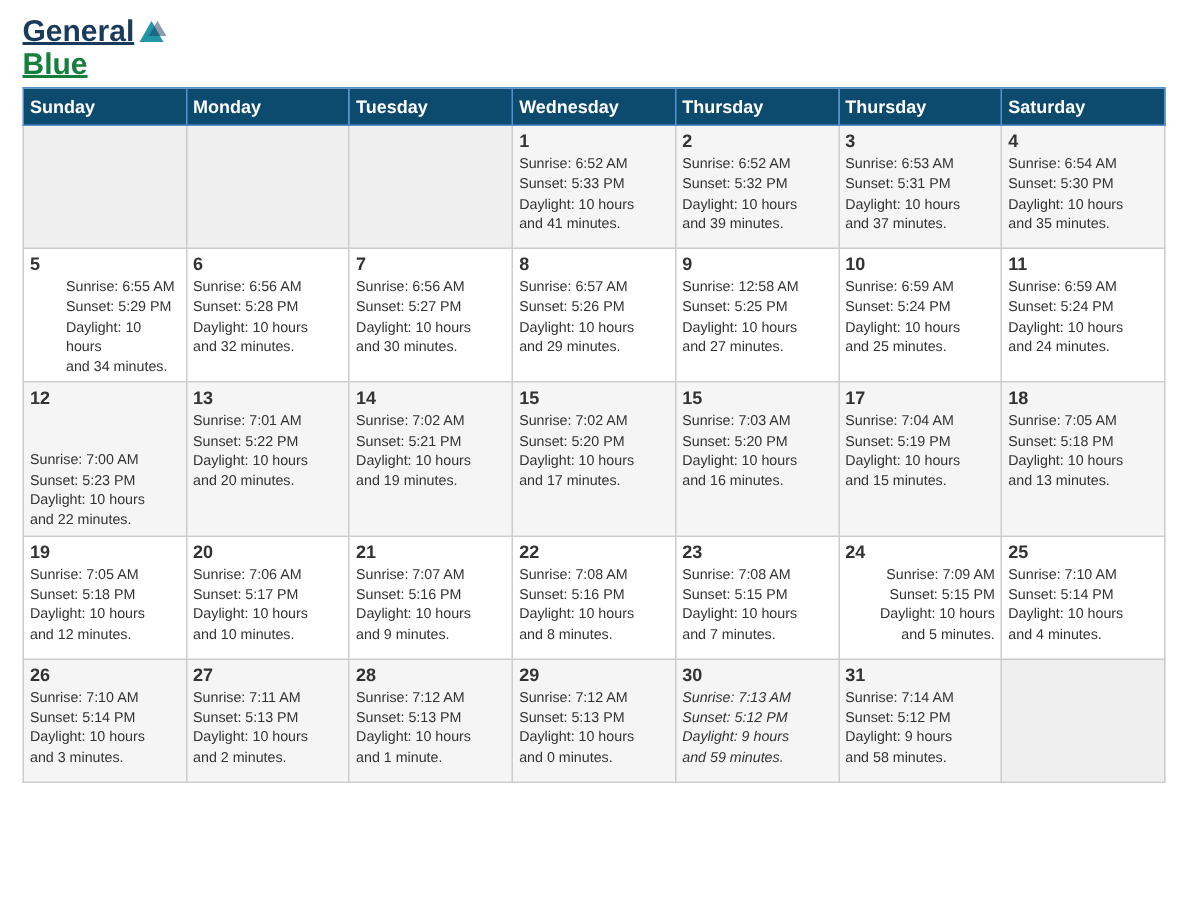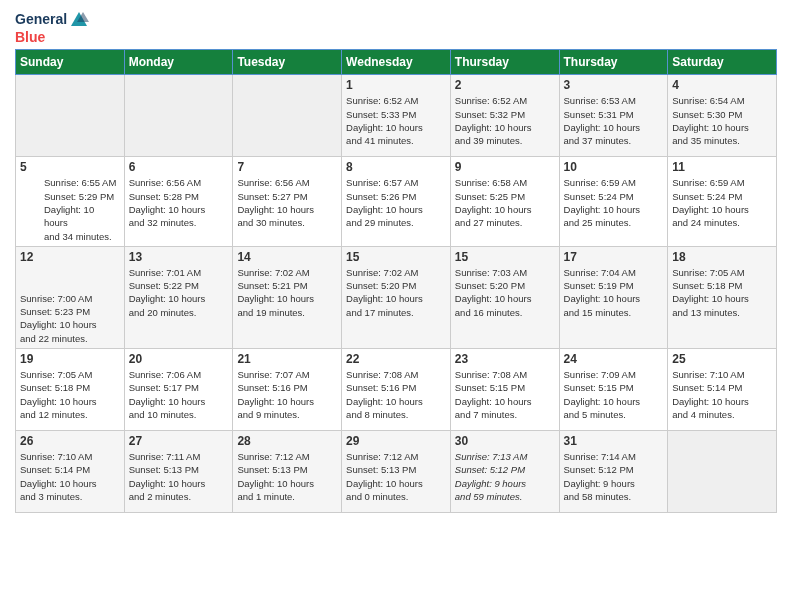--- a/index.html
+++ b/index.html
@@ -14,24 +14,25 @@
       display: flex;
       justify-content: space-between;
       align-items: flex-start;
       margin-bottom: 4px;
     }
     .logo {
       display: flex;
       align-items: center;
     }
     .logo-text {
-      font-size: 14px;
+      font-size: 20px;
       font-weight: bold;
       color: #1a3a5c;
       line-height: 1.1;
+      text-decoration: underline;
     }
     .logo-icon {
       width: 20px;
       height: 20px;
       margin-left: 2px;
     }
     .title-block {
       text-align: right;
     }
     .month-title {
@@ -43,21 +44,21 @@
       font-size: 14px;
       color: #333;
       margin-top: 2px;
     }
     table {
       width: 100%;
       border-collapse: collapse;
       table-layout: fixed;
     }
     th {
-      background: #15803d;
+      background: #0c4a6e;
       color: #fff;
       font-size: 12px;
       font-weight: bold;
       padding: 5px 4px;
       text-align: left;
       border: 1px solid #5591d0;
     }
     td {
       border: 1px solid #ccc;
       vertical-align: top;
@@ -106,21 +107,21 @@
 
 <div class="header">
   <div class="logo">
     <div>
       <div class="logo-text">
         General<svg class="logo-icon" viewBox="0 0 20 20" style="display:inline-block;vertical-align:middle;margin-left:2px;">
             <polygon points="10,2 18,16 2,16" fill="#2196a8"></polygon>
             <polygon points="14,2 20,12 8,12" fill="#1a3a5c" opacity="0.5"></polygon>
           </svg>
       </div>
-      <div class="logo-text" style="color:#ef4444;">Blue</div>
+      <div class="logo-text" style="color:#15803d;">Blue</div>
     </div>
   </div>
   <div class="title-block">
     <div class="month-title"></div>
     <div class="location-title"></div>
   </div>
 </div>
 
 <table>
   <thead>
@@ -192,21 +193,21 @@
         </td>
         <td>
           <span class="day-number">8</span>
           <div class="day-info" style="white-space: pre-line;">Sunrise: 6:57 AM
 Sunset: 5:26 PM
 Daylight: 10 hours
 and 29 minutes.</div>
         </td>
         <td>
           <span class="day-number">9</span>
-          <div class="day-info" style="white-space: pre-line;">Sunrise: 6:58 AM
+          <div class="day-info" style="white-space: pre-line;">Sunrise: 12:58 AM
 Sunset: 5:25 PM
 Daylight: 10 hours
 and 27 minutes.</div>
         </td>
         <td>
           <span class="day-number">10</span>
           <div class="day-info" style="white-space: pre-line;">Sunrise: 6:59 AM
 Sunset: 5:24 PM
 Daylight: 10 hours
 and 25 minutes.</div>
@@ -301,21 +302,21 @@
         </td>
         <td>
           <span class="day-number">23</span>
           <div class="day-info" style="white-space: pre-line;">Sunrise: 7:08 AM
 Sunset: 5:15 PM
 Daylight: 10 hours
 and 7 minutes.</div>
         </td>
         <td>
           <span class="day-number">24</span>
-          <div class="day-info" style="white-space: pre-line;">Sunrise: 7:09 AM
+          <div class="day-info" style="white-space: pre-line; text-align: right;">Sunrise: 7:09 AM
 Sunset: 5:15 PM
 Daylight: 10 hours
 and 5 minutes.</div>
         </td>
         <td>
           <span class="day-number">25</span>
           <div class="day-info" style="white-space: pre-line;">Sunrise: 7:10 AM
 Sunset: 5:14 PM
 Daylight: 10 hours
 and 4 minutes.</div>

